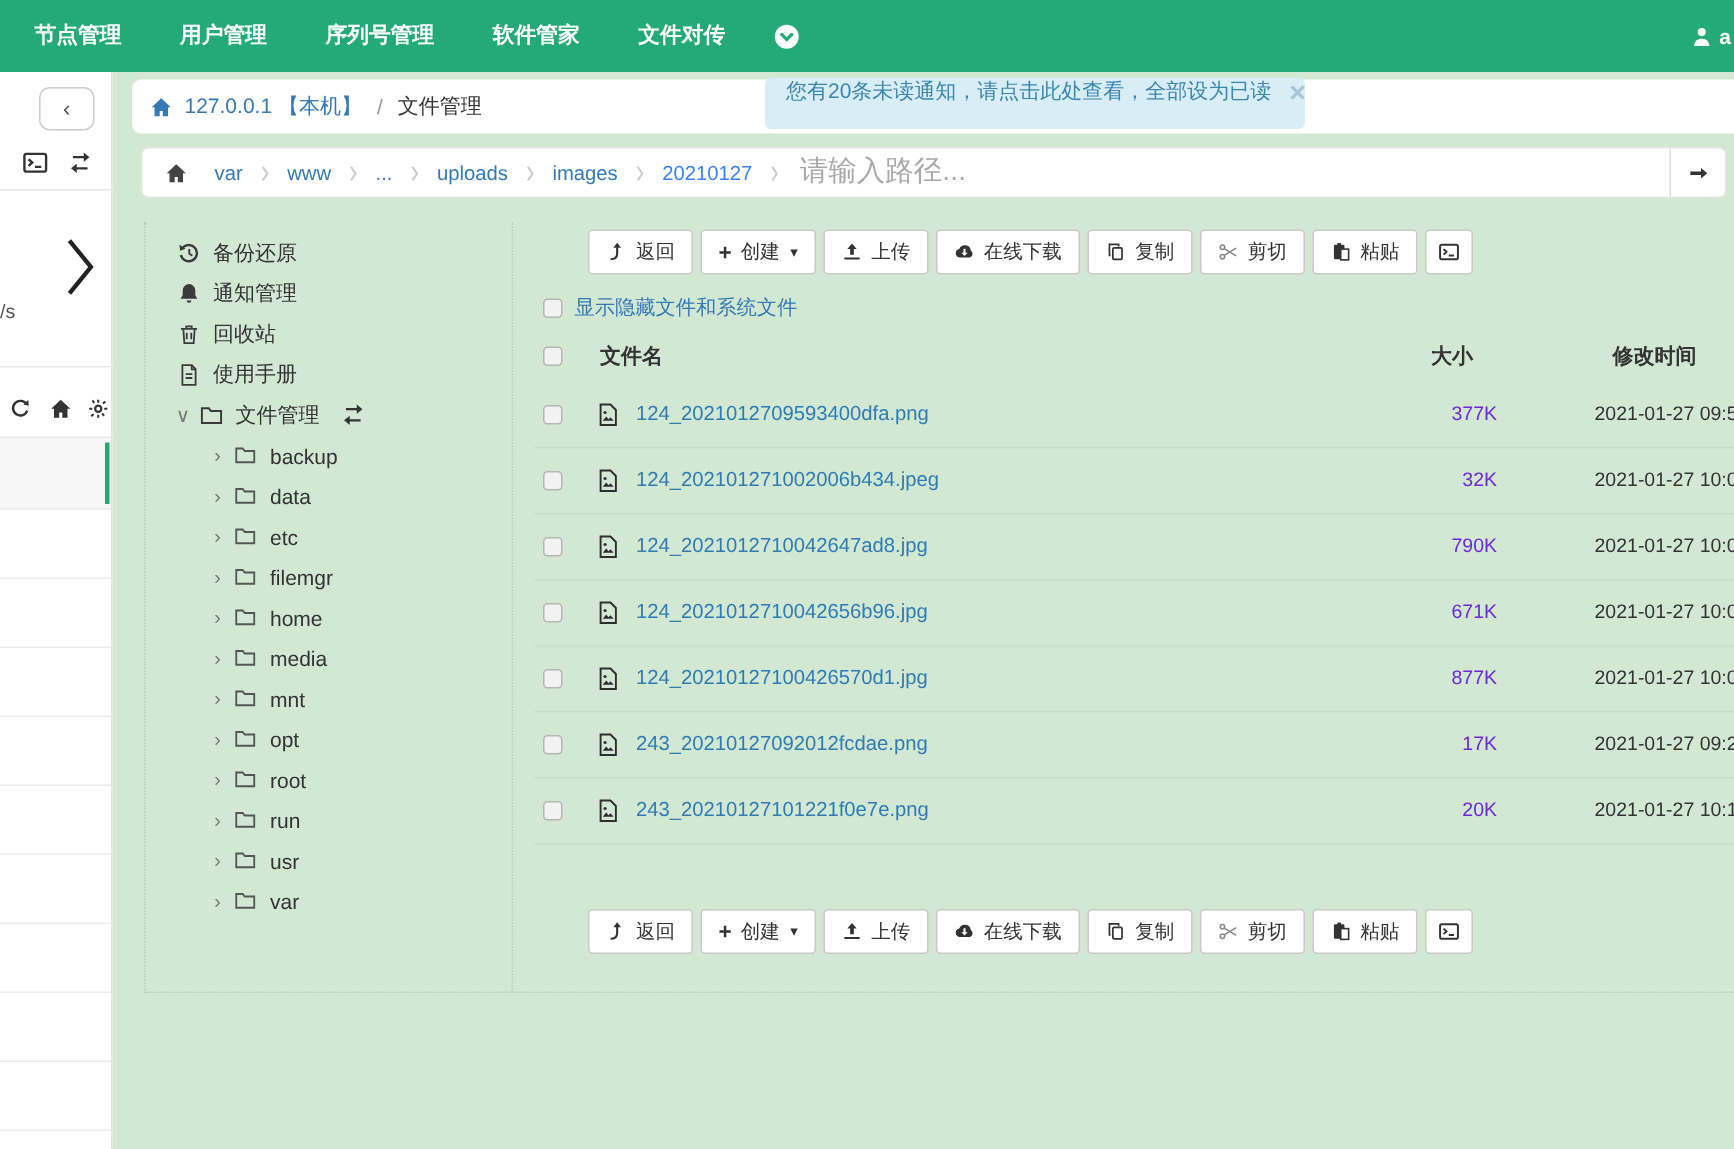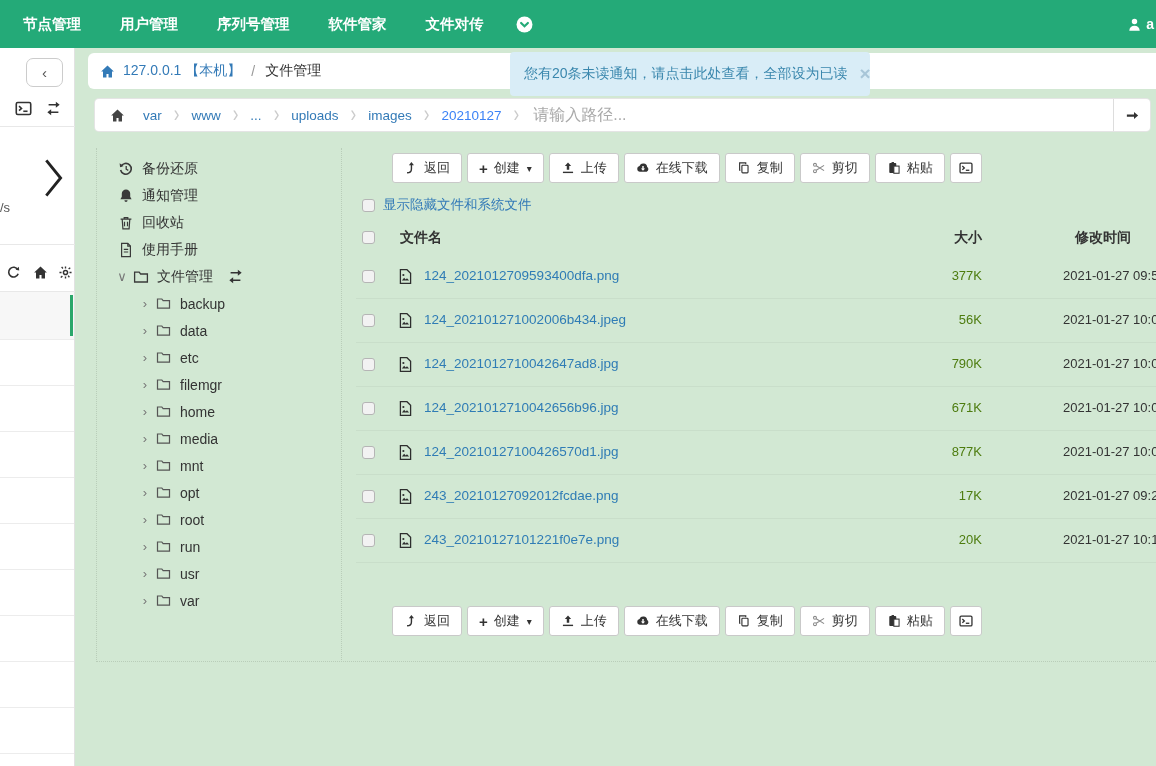--- a/index.html
+++ b/index.html
@@ -25,31 +25,31 @@
 
   
   #page { position:absolute; left:75px; top:48px; width:1081px; height:718px; background:#d2e8d3; overflow:hidden; z-index:11; }
 
   #crumb-band { position:absolute; left:13px; top:5px; right:0; height:36px; background:#fff; border-radius:6px 0 0 6px; display:flex; align-items:center; font-size:14px; }
   #crumb-band svg { width:15px; height:15px; color:#337ab7; margin:0 8px 0 12px; }
   .crumb-host { color:#337ab7; cursor:pointer; }
   .crumb-sep { color:#999; margin:0 10px; }
   .crumb-cur { color:#333; }
 
-  #notice { position:absolute; left:435px; top:4px; width:360px; height:44px; background:#d9edf7; border-radius:4px; display:flex; align-items:center; z-index:6; }
+  #notice { position:absolute; left:435px; top:4px; width:360px; height:34px; background:#d9edf7; border-radius:4px; display:flex; align-items:flex-start; z-index:6; }
   #notice-text { color:#3a87ad; font-size:14px; padding-left:14px; cursor:pointer; white-space:nowrap; }
   #notice-close { margin-left:auto; padding:0 12px; color:#a8c6d8; font-size:19px; font-weight:bold; cursor:pointer; }
 
   
   #pathbar { position:absolute; left:20px; top:51px; width:1055px; height:32px; background:#fff; border-radius:4px; display:flex; align-items:center; box-shadow:0 0 0 1px #e4e4e4; }
   #pathbar .ph-home { width:15px; height:15px; color:#444; margin:0 12px 0 15px; cursor:pointer; }
   .seg { color:#337ab7; font-size:13.5px; padding:0 6px; cursor:pointer; white-space:nowrap; }
   .seg.cur { color:#3b82f6; cursor:default; }
   .seg-sep { color:#ccc; font-size:17px; padding:0 6px; transform:scaleY(1.4); }
-  #path-input { flex:1; border:0; outline:0; font-size:16px; color:#333; padding:0 8px; font-family:inherit; background:transparent; }
+  #path-input { flex:1; border:0; outline:0; font-size:19px; color:#333; padding:0 8px; font-family:inherit; background:transparent; }
   #path-input::placeholder { color:#a9a9a9; }
   #path-go { width:37px; height:32px; border-left:1px solid #ddd; display:flex; align-items:center; justify-content:center; cursor:pointer; }
   #path-go svg { width:15px; height:15px; color:#333; }
 
   
   #content-frame { position:absolute; left:21px; top:100px; right:0; height:514px; border-left:1px dotted #b9cdb9; border-bottom:1px dotted #b9cdb9; }
   #vdivider { position:absolute; left:266px; top:100px; height:514px; border-left:1px dotted #b9cdb9; }
 
   
   #sidebar { position:absolute; left:21px; top:107px; width:245px; }
@@ -85,21 +85,21 @@
   .th { position:absolute; font-size:14px; font-weight:bold; color:#333; }
   #th-name { left:44px; top:1px; }
   #th-size { left:0; width:626px; top:1px; text-align:right; }
   #th-mtime { left:719px; top:1px; white-space:nowrap; }
 
   #rows { position:absolute; left:0; top:207px; width:800px; }
   .frow { position:relative; height:44px; border-bottom:1px solid rgba(0,0,0,0.04); }
   .frow .cb { position:absolute; left:6px; top:15px; }
   .frow .fic { position:absolute; left:41px; top:13px; width:17px; height:17px; color:#2e2e2e; }
   .fname { position:absolute; left:68px; top:13px; font-size:13.5px; color:#2f7cb5; cursor:pointer; white-space:nowrap; }
-  .fsize { position:absolute; left:0; width:626px; top:13px; text-align:right; font-size:13px; color:#4d7c0f; }
+  .fsize { position:absolute; left:16px; width:626px; top:13px; text-align:right; font-size:13px; color:#6d28d9; }
   .fmtime { position:absolute; left:707px; top:13px; font-size:13px; color:#333; white-space:nowrap; }
 </style>
 </head>
 <body>
 
 <div id="nav">
   <div class="nav-item">节点管理</div>
   <div class="nav-item">用户管理</div>
   <div class="nav-item">序列号管理</div>
   <div class="nav-item">软件管家</div>
@@ -414,21 +414,21 @@
           <span class="fmtime">2021-01-27 09:5</span>
         </div>
       <div class="frow">
           <div class="cb"></div>
           <svg class="fic" viewBox="0 0 16 16">
             <path fill="none" stroke="currentColor" stroke-width="1.2" d="M3.2 1.6h6.2l3.4 3.4v9.4H3.2z"></path>
             <circle cx="6" cy="6.6" r="1" fill="currentColor"></circle>
             <path fill="currentColor" d="M4.6 11.8l2.1-2.7 1.5 1.7 1.2-1.2 2 2.2z"></path>
           </svg>
           <span class="fname">124_202101271002006b434.jpeg</span>
-          <span class="fsize">56K</span>
+          <span class="fsize">32K</span>
           <span class="fmtime">2021-01-27 10:0</span>
         </div>
       <div class="frow">
           <div class="cb"></div>
           <svg class="fic" viewBox="0 0 16 16">
             <path fill="none" stroke="currentColor" stroke-width="1.2" d="M3.2 1.6h6.2l3.4 3.4v9.4H3.2z"></path>
             <circle cx="6" cy="6.6" r="1" fill="currentColor"></circle>
             <path fill="currentColor" d="M4.6 11.8l2.1-2.7 1.5 1.7 1.2-1.2 2 2.2z"></path>
           </svg>
           <span class="fname">124_2021012710042647ad8.jpg</span>

